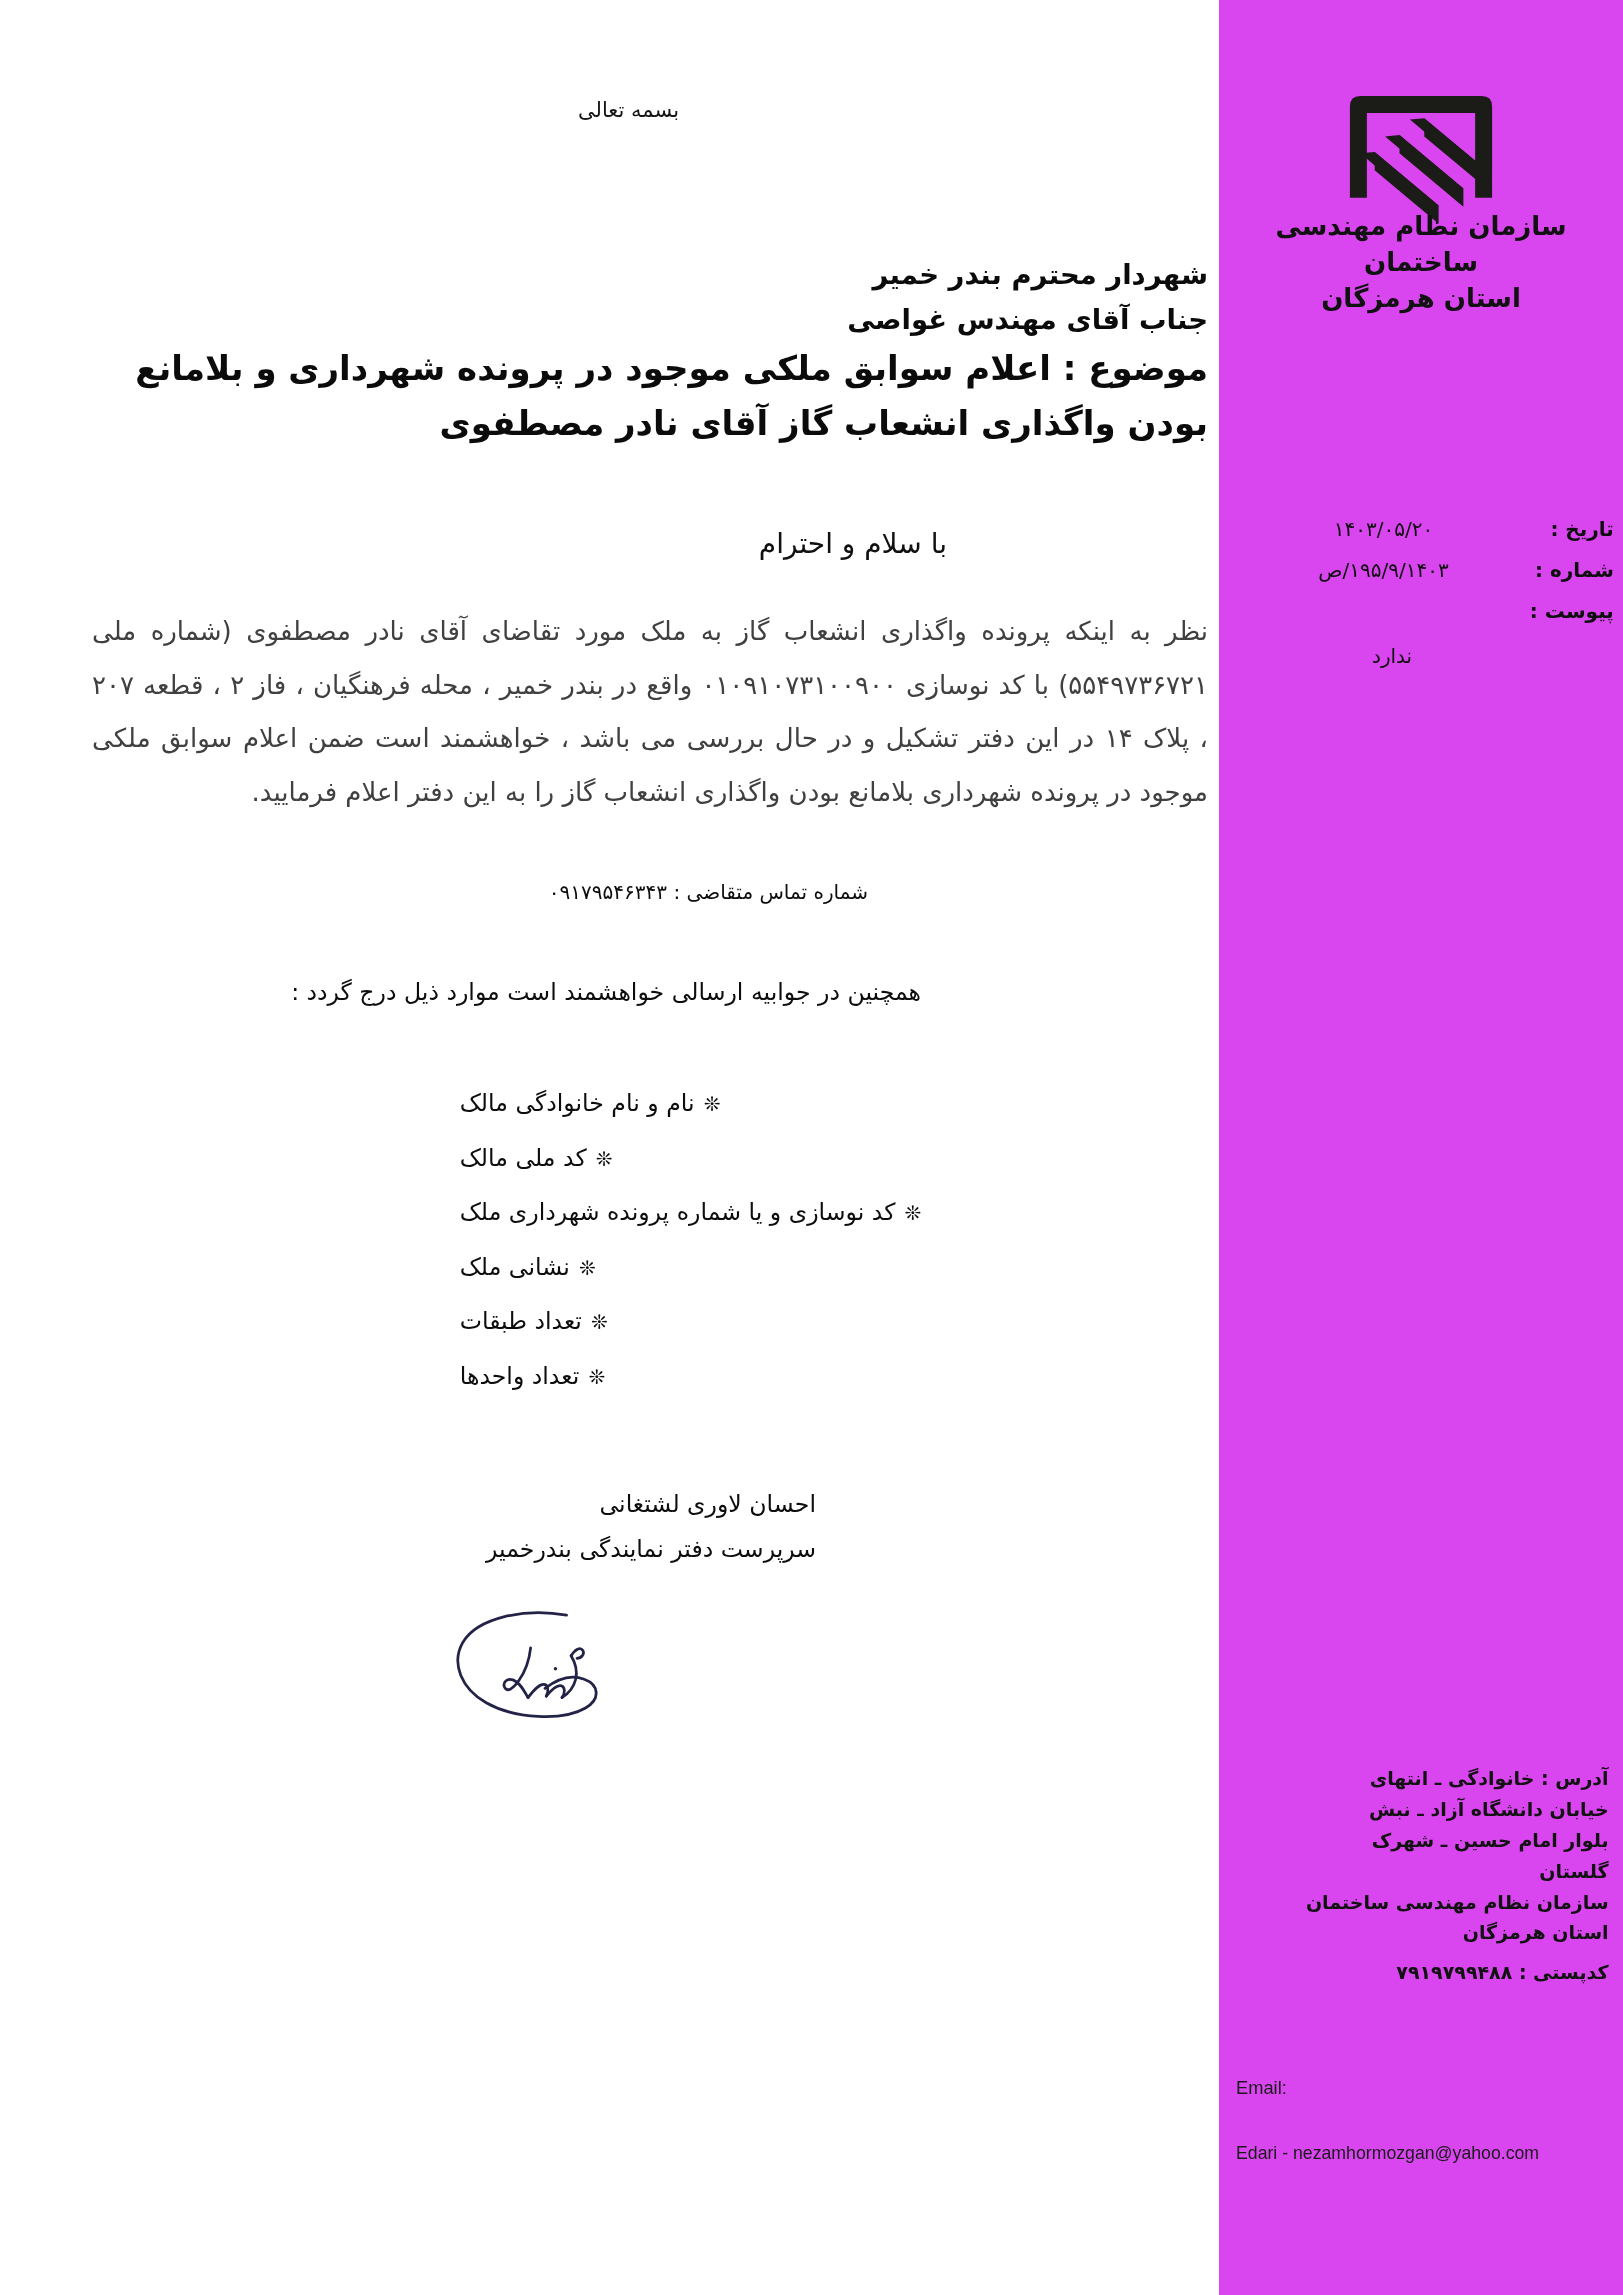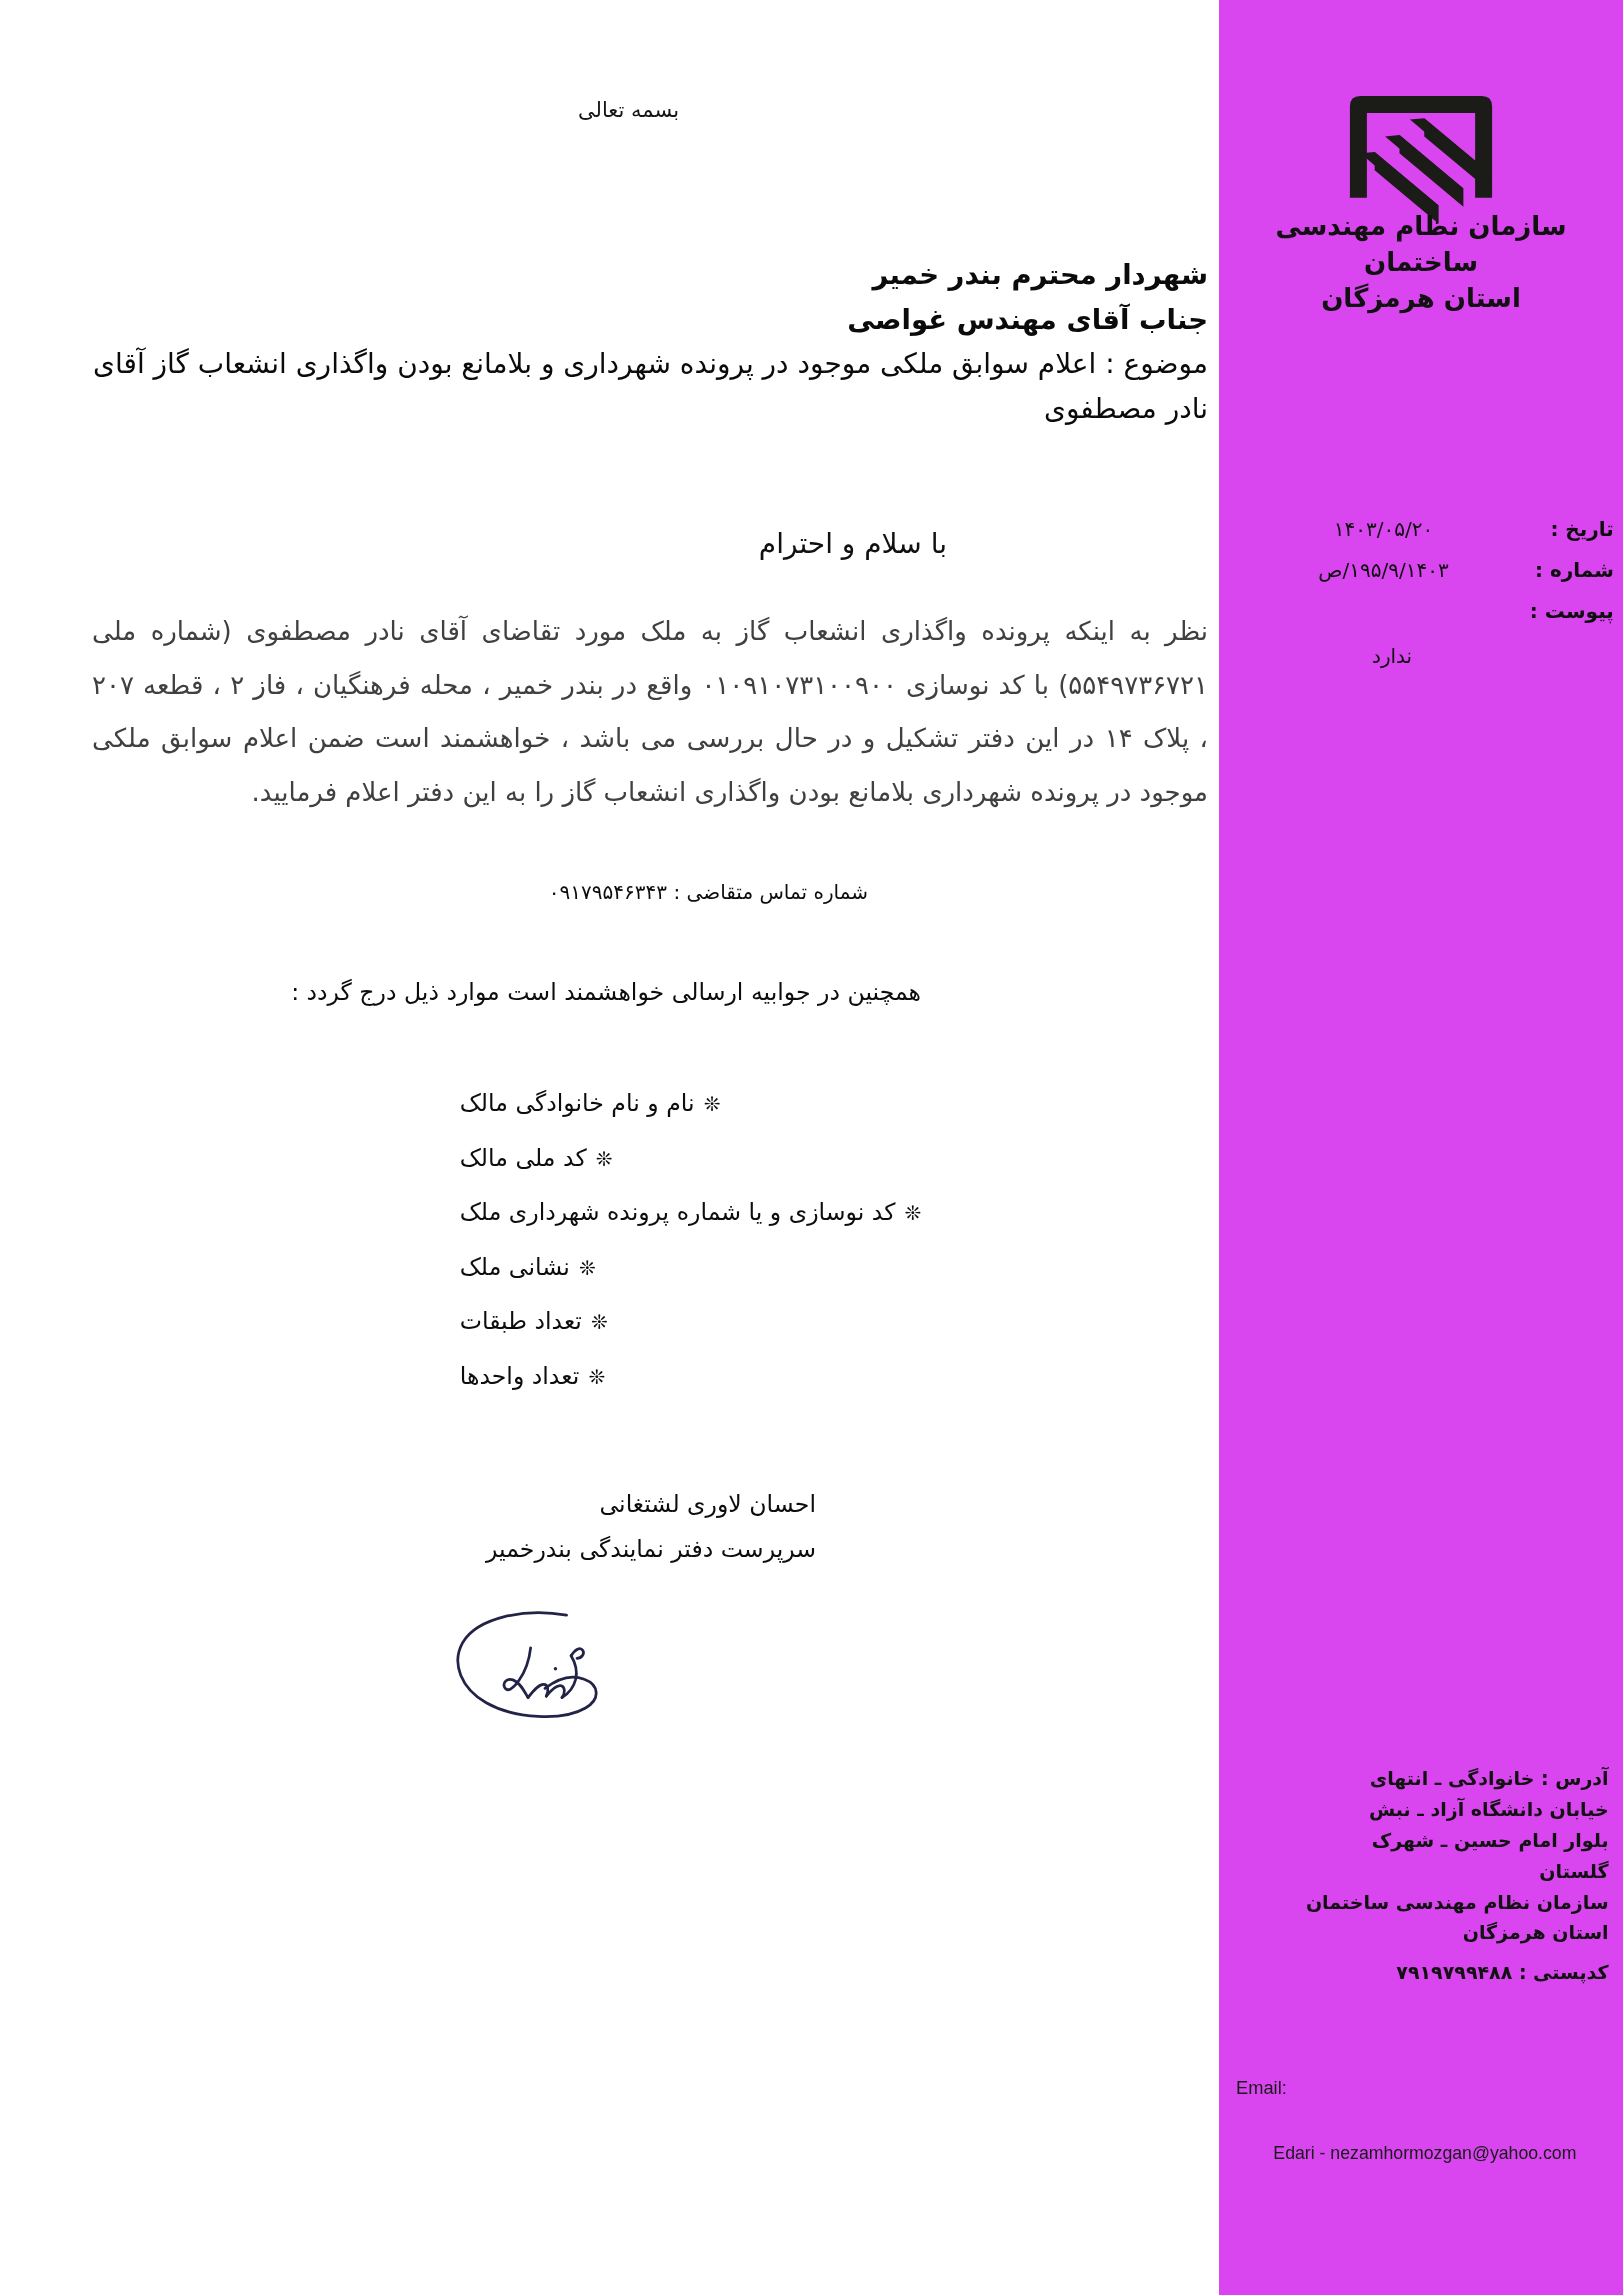--- a/index.html
+++ b/index.html
@@ -125,21 +125,21 @@
     font-size: 18.3px;
     color: #1a1a1a;
     font-family: "Liberation Sans", sans-serif;
   }
   .footer-email-value {
     position: absolute;
     bottom: 131px;
     left: 17px;
     right: 9.2px;
     direction: ltr;
-    text-align: center;
+    text-align: left;
     font-size: 17.7px;
     color: #1a1a1a;
     font-family: "Liberation Sans", sans-serif;
     white-space: nowrap;
   }
 
   
   .content {
     position: absolute;
     top: 0;
@@ -164,22 +164,22 @@
     right: 79px;
     left: 92px;
     text-align: right;
     font-weight: bold;
     font-size: 27.5px;
     line-height: 1.62;
     color: #0b0b0b;
   }
   .addressee .ln { display: block; }
   .subject {
-    font-weight: normal;
-    font-size: 28px;
+    font-weight: bold;
+    font-size: 34px;
     line-height: 1.62;
     display: block;
   }
 
   .salutation {
     position: absolute;
     top: 527px;
     right: 340px;
     font-size: 28px;
     color: #101010;

